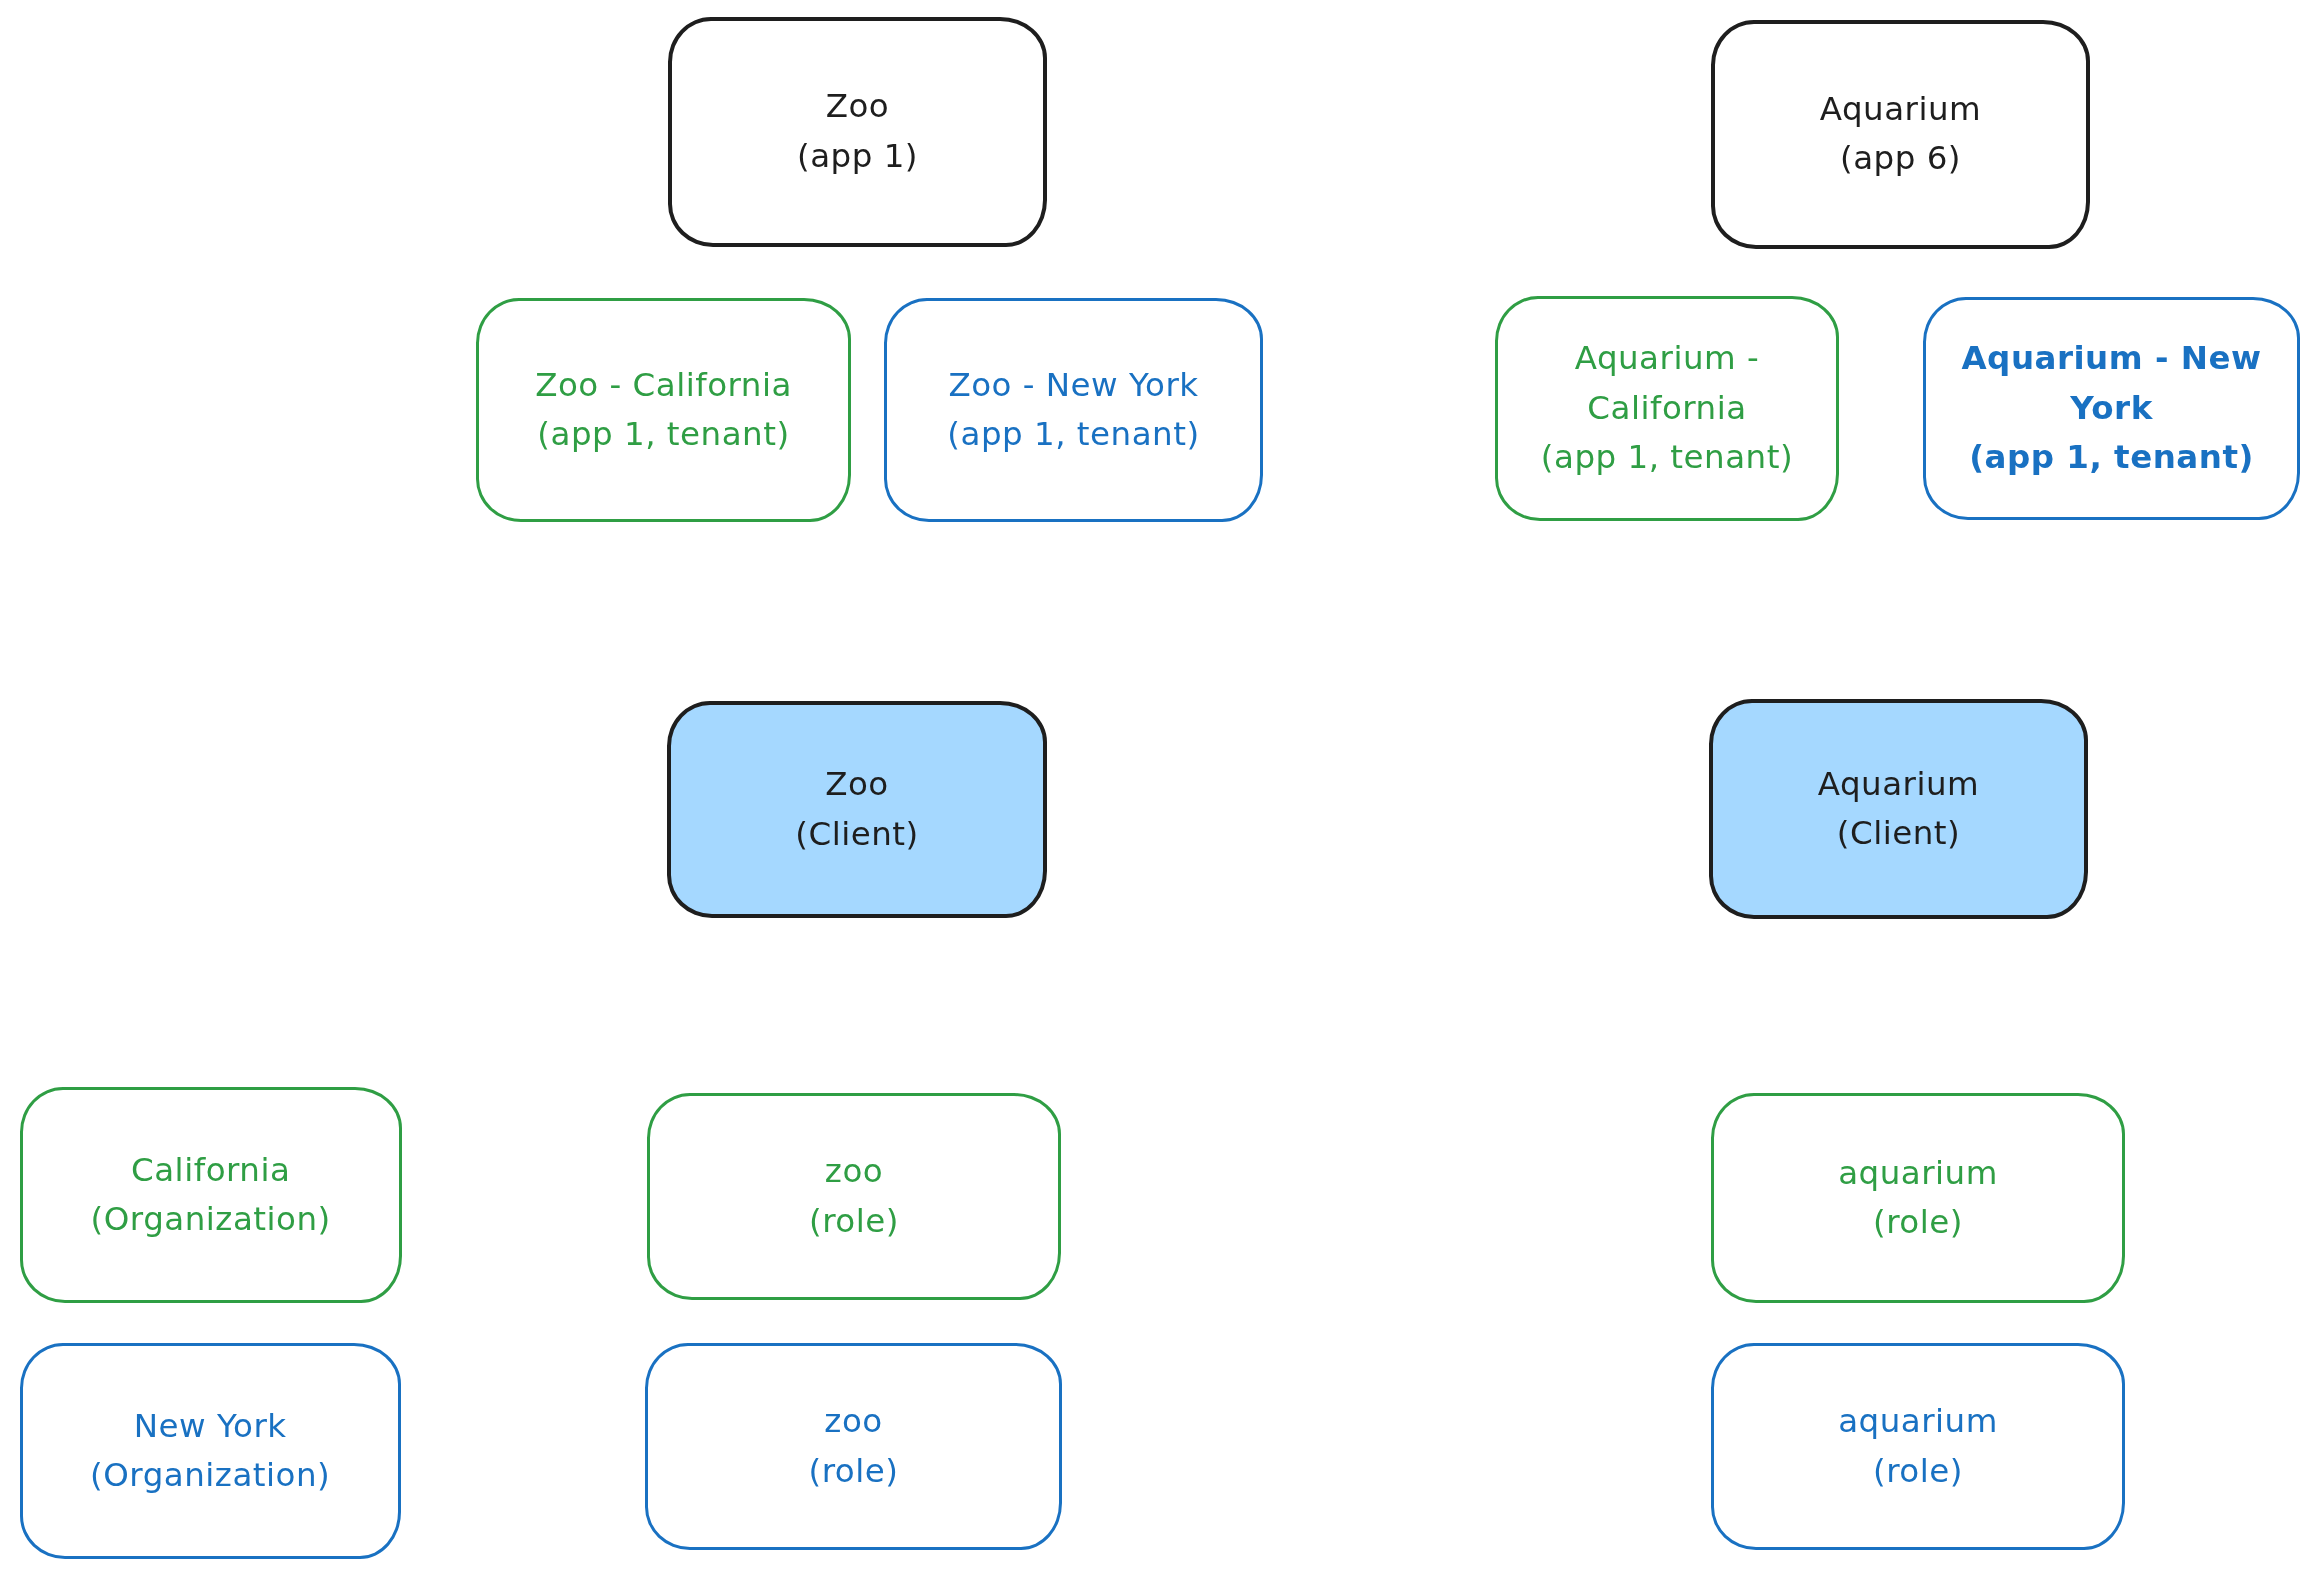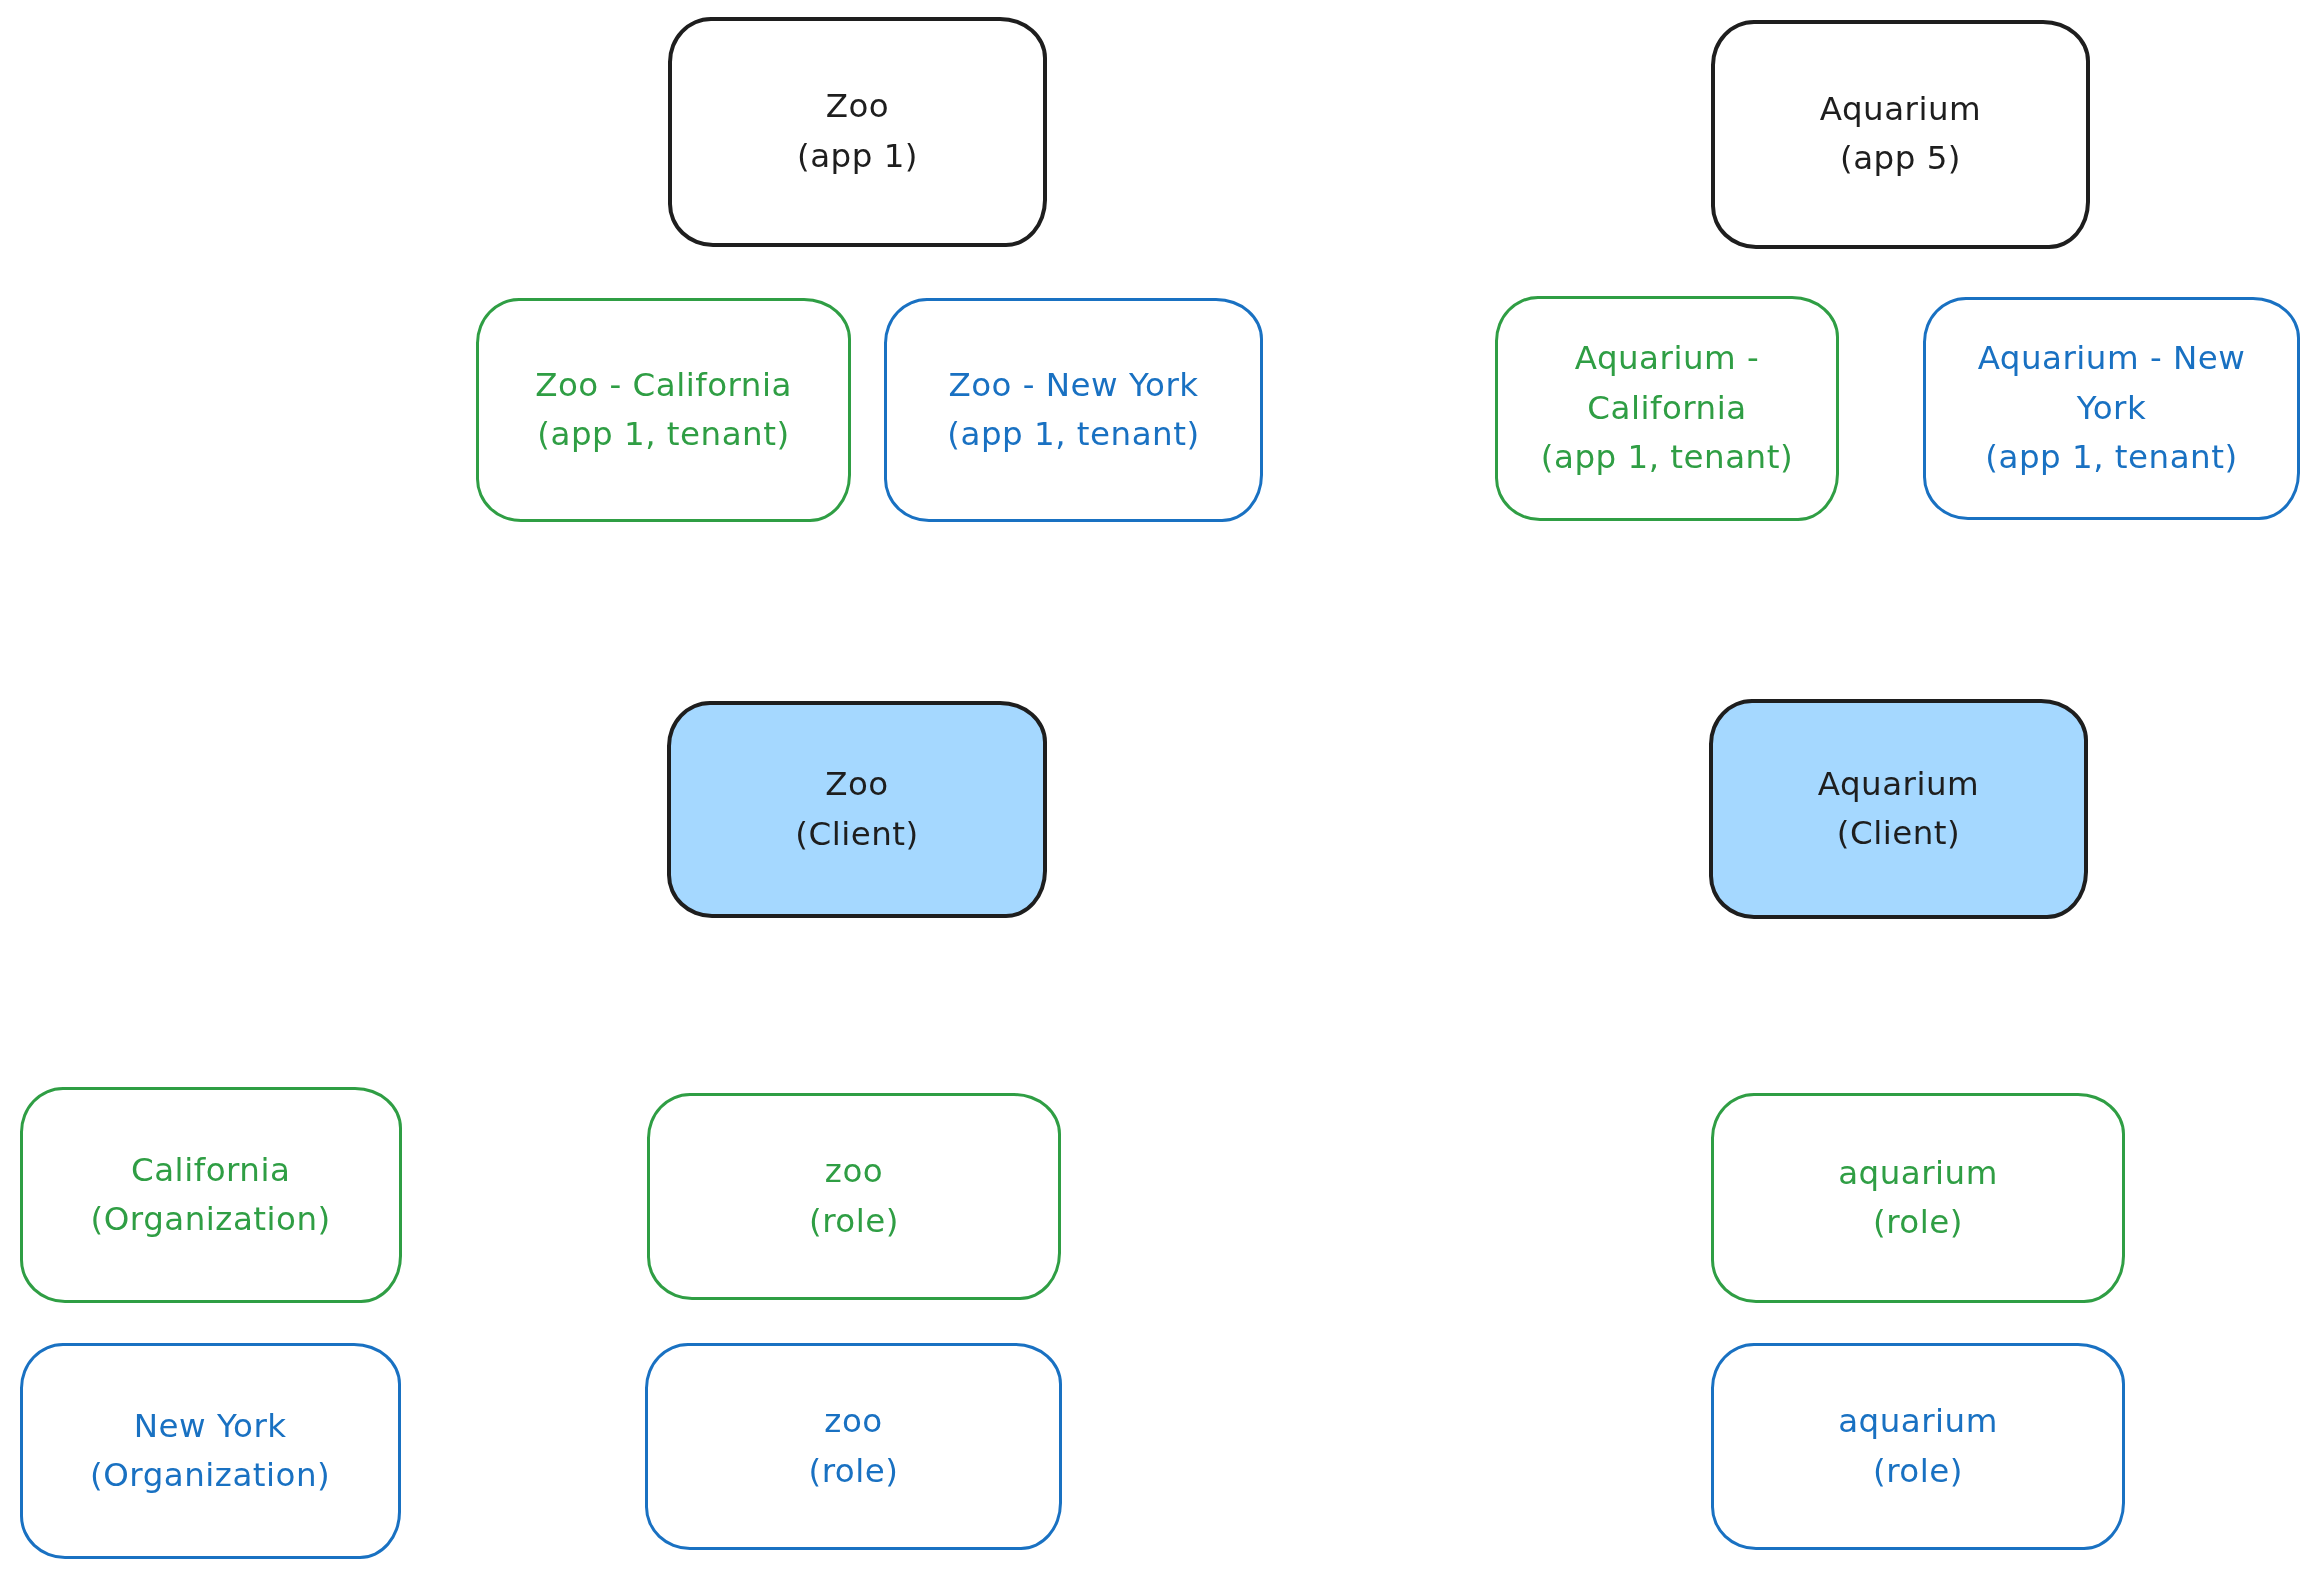--- a/index.html
+++ b/index.html
@@ -31,21 +31,21 @@
   .stroke-green { border: 3.9px solid #2f9e44; color: #2f9e44; }
   .stroke-blue  { border: 3.9px solid #1971c2; color: #1971c2; }
   .fill-client  { background: #a5d8ff; }
 
   
   #n-zoo-app            { left: 668px;  top: 16.7px;   width: 379px; height: 230px; }
   #n-aquarium-app       { left: 1711px; top: 19.7px;   width: 379px; height: 229px; }
   #n-zoo-california     { left: 455px;  top: 298px;  width: 375px; height: 224px; margin-left: 21px; }
   #n-zoo-newyork        { left: 884px;  top: 298px;  width: 379px; height: 224px; }
   #n-aquarium-california{ left: 1495px; top: 296px;  width: 344px; height: 225px; }
-  #n-aquarium-newyork   { left: 1923px; top: 297px;  width: 377px; height: 223px; }
+  #n-aquarium-newyork   { left: 1923px; top: 297px;  width: 377px; height: 223px; font-weight: bold; }
   #n-zoo-client         { left: 667px;  top: 701px;  width: 380px; height: 217px; }
   #n-aquarium-client    { left: 1709px; top: 699px;  width: 379px; height: 220px; }
   #n-california-org     { left: 19.7px;   top: 1087px; width: 382px; height: 216px; }
   #n-newyork-org        { left: 19.7px;   top: 1343px; width: 381px; height: 216px; }
   #n-zoo-role-green     { left: 647px;  top: 1093px; width: 414px; height: 207px; }
   #n-zoo-role-blue      { left: 645px;  top: 1343px; width: 417px; height: 207px; }
   #n-aquarium-role-green{ left: 1711px; top: 1093px; width: 414px; height: 210px; }
   #n-aquarium-role-blue { left: 1711px; top: 1343px; width: 414px; height: 207px; }
 </style>
 </head>
@@ -53,21 +53,21 @@
 
 <div class="canvas">
 
   <div id="n-zoo-app" class="node stroke-black">
     <span class="line">Zoo</span>
     <span class="line">(app 1)</span>
   </div>
 
   <div id="n-aquarium-app" class="node stroke-black">
     <span class="line">Aquarium</span>
-    <span class="line">(app 5)</span>
+    <span class="line">(app 6)</span>
   </div>
 
   <div id="n-zoo-california" class="node stroke-green">
     <span class="line">Zoo - California</span>
     <span class="line">(app 1, tenant)</span>
   </div>
 
   <div id="n-zoo-newyork" class="node stroke-blue">
     <span class="line">Zoo - New York</span>
     <span class="line">(app 1, tenant)</span>

